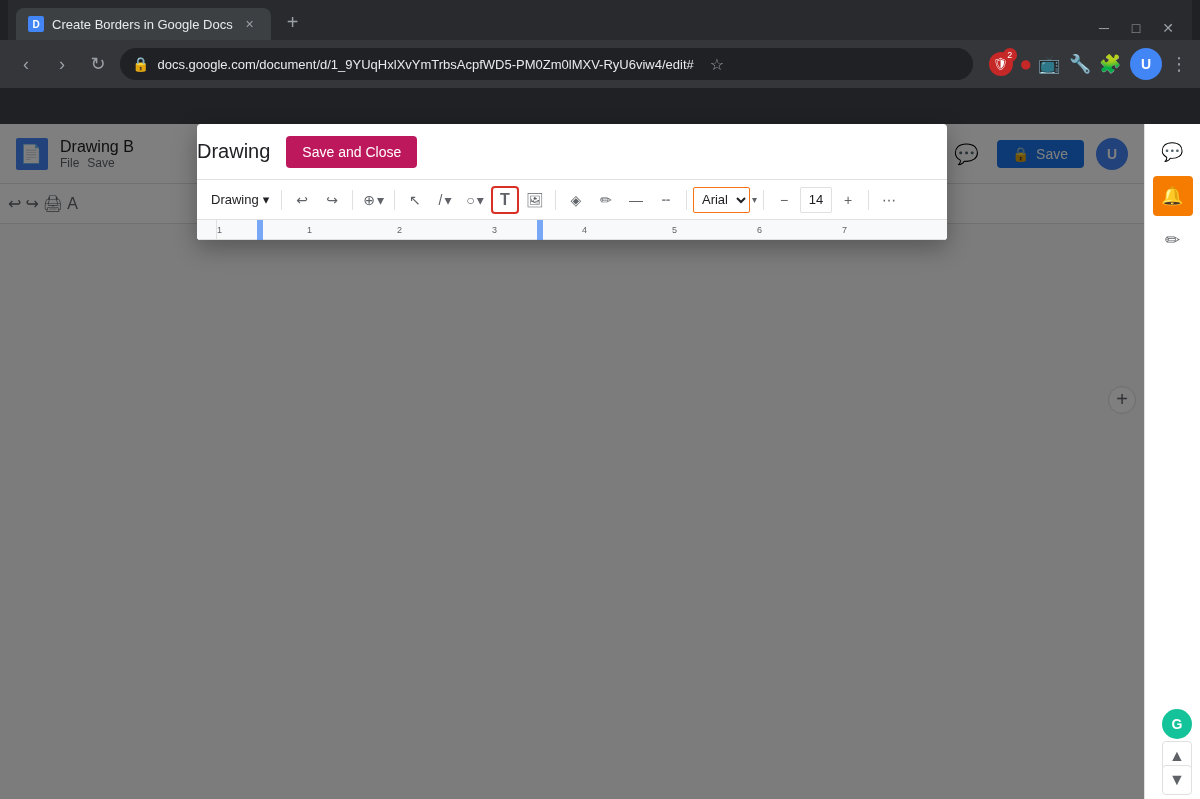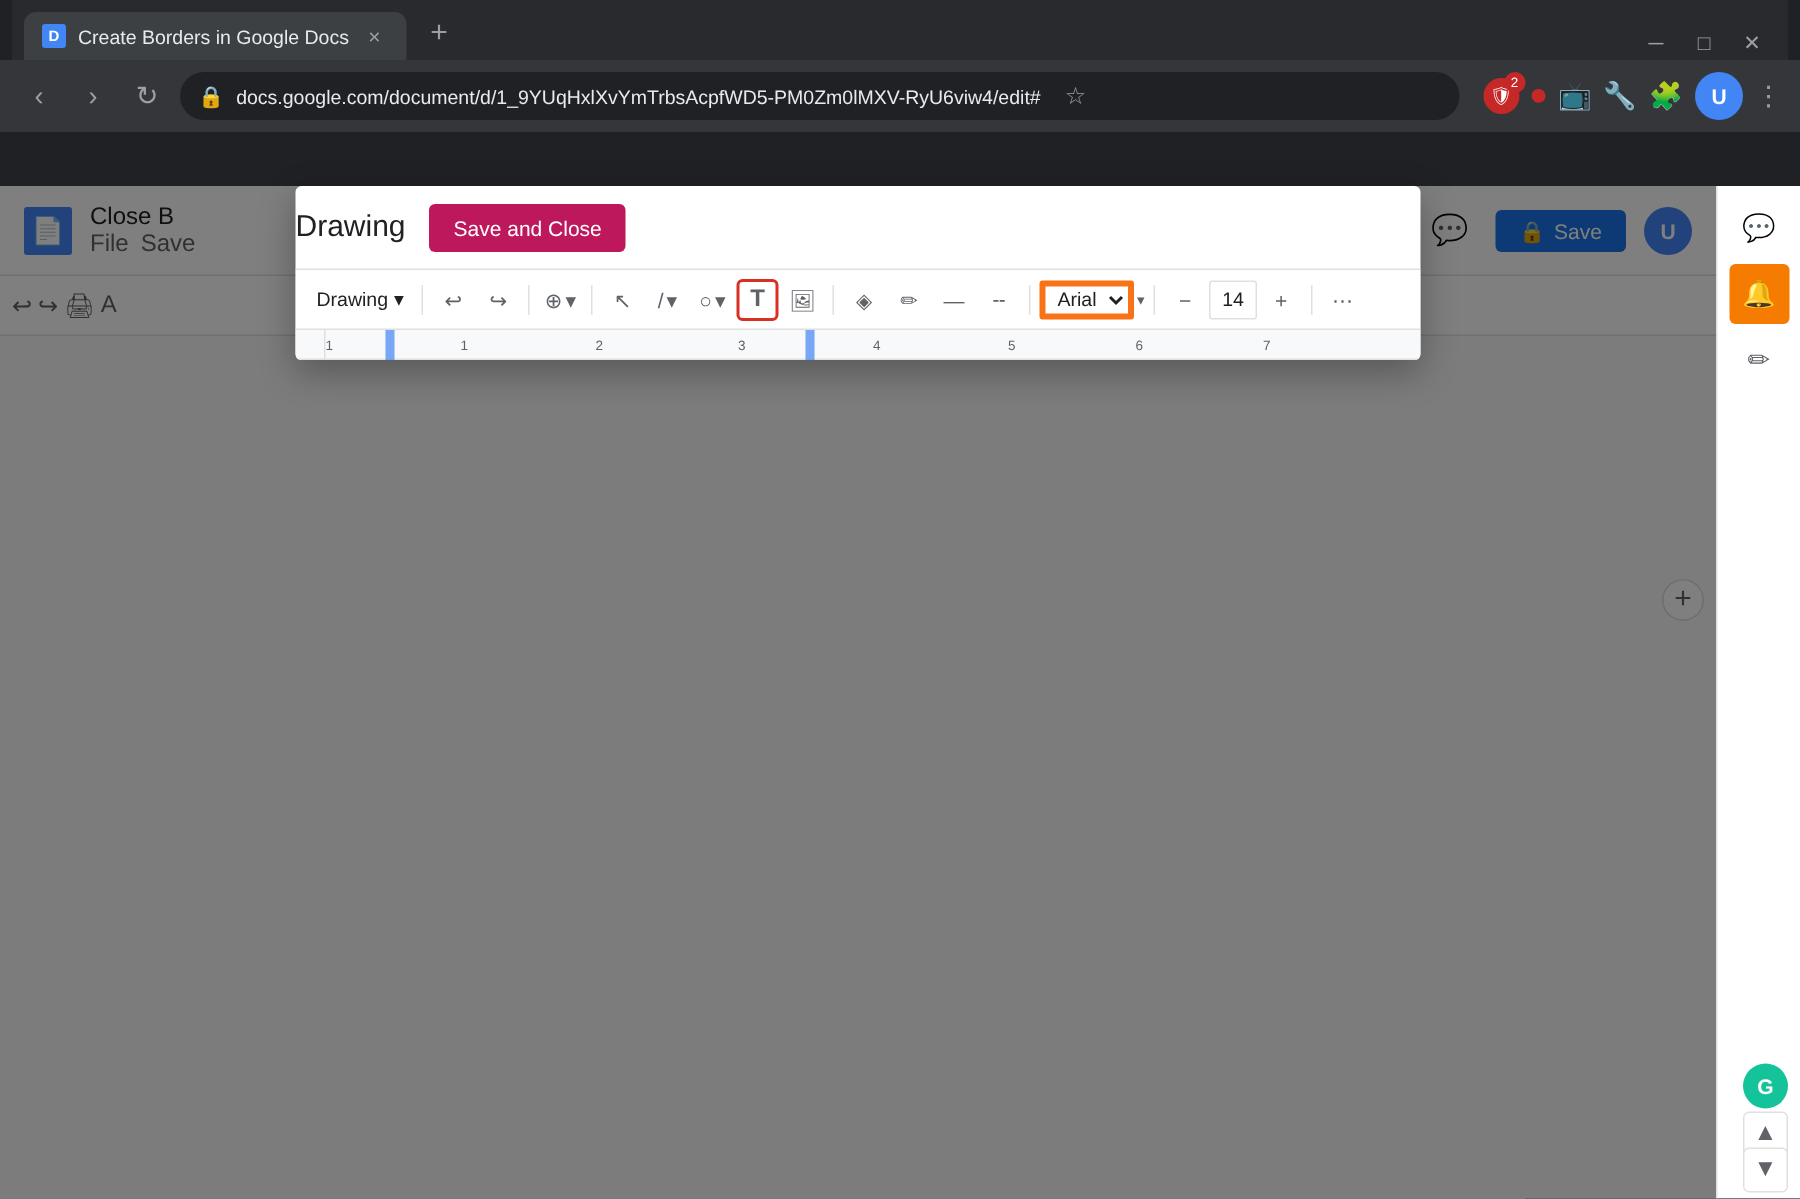--- a/index.html
+++ b/index.html
@@ -248,21 +248,21 @@
       border: 2px solid #d93025;
     }
     .draw-separator {
       width: 1px;
       height: 20px;
       background: #e0e0e0;
       margin: 0 4px;
     }
     .font-select {
       height: 26px;
-      border: 4px solid #f97316;
+      border: 1px solid #f97316;
       border-radius: 2px;
       font-size: 13px;
       color: #202124;
       padding: 0 4px;
       background: #fff;
       cursor: pointer;
     }
     .font-size-input {
       width: 32px;
       height: 26px;
@@ -395,22 +395,22 @@
     <div class="user-avatar">U</div>
     <span class="browser-action-btn">⋮</span>
   </div>
 </div>
 
 <div class="doc-bg">
 
   <div style="background:#fff; height:60px; display:flex; align-items:center; padding: 0 16px; gap:12px; border-bottom:1px solid #e0e0e0;">
     <div style="width:32px; height:32px; background:#4285f4; border-radius:2px; display:flex; align-items:center; justify-content:center; color:white; font-size:18px; font-weight:bold;">📄</div>
     <div>
-      <div style="font-size:16px; color:#202124;">Close B</div>
-      <div style="display:flex; gap:8px; font-size:16px; color:#5f6368;">
+      <div style="font-size:16px; color:#202124;">Drawing B</div>
+      <div style="display:flex; gap:8px; font-size:12px; color:#5f6368;">
         <span>File</span>
         <span>Save</span>
       </div>
     </div>
     <div style="flex:1;"></div>
     <div class="comment-btn">💬</div>
     <button class="share-btn">
       <span>🔒</span>
       <span>Save</span>
     </button>

